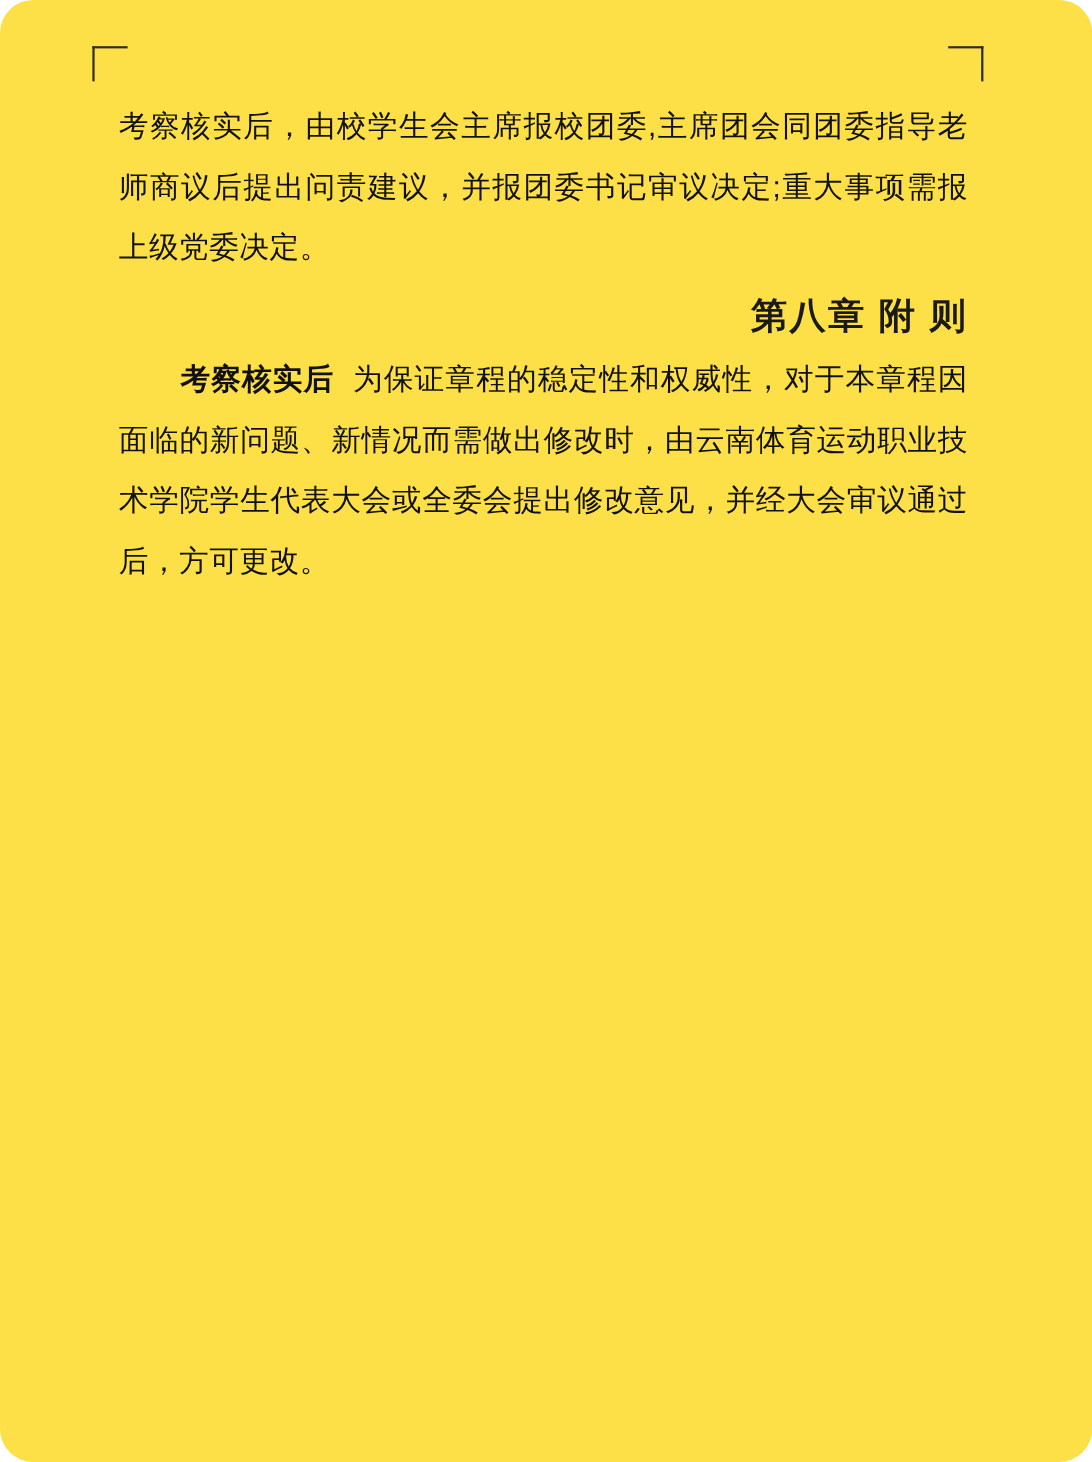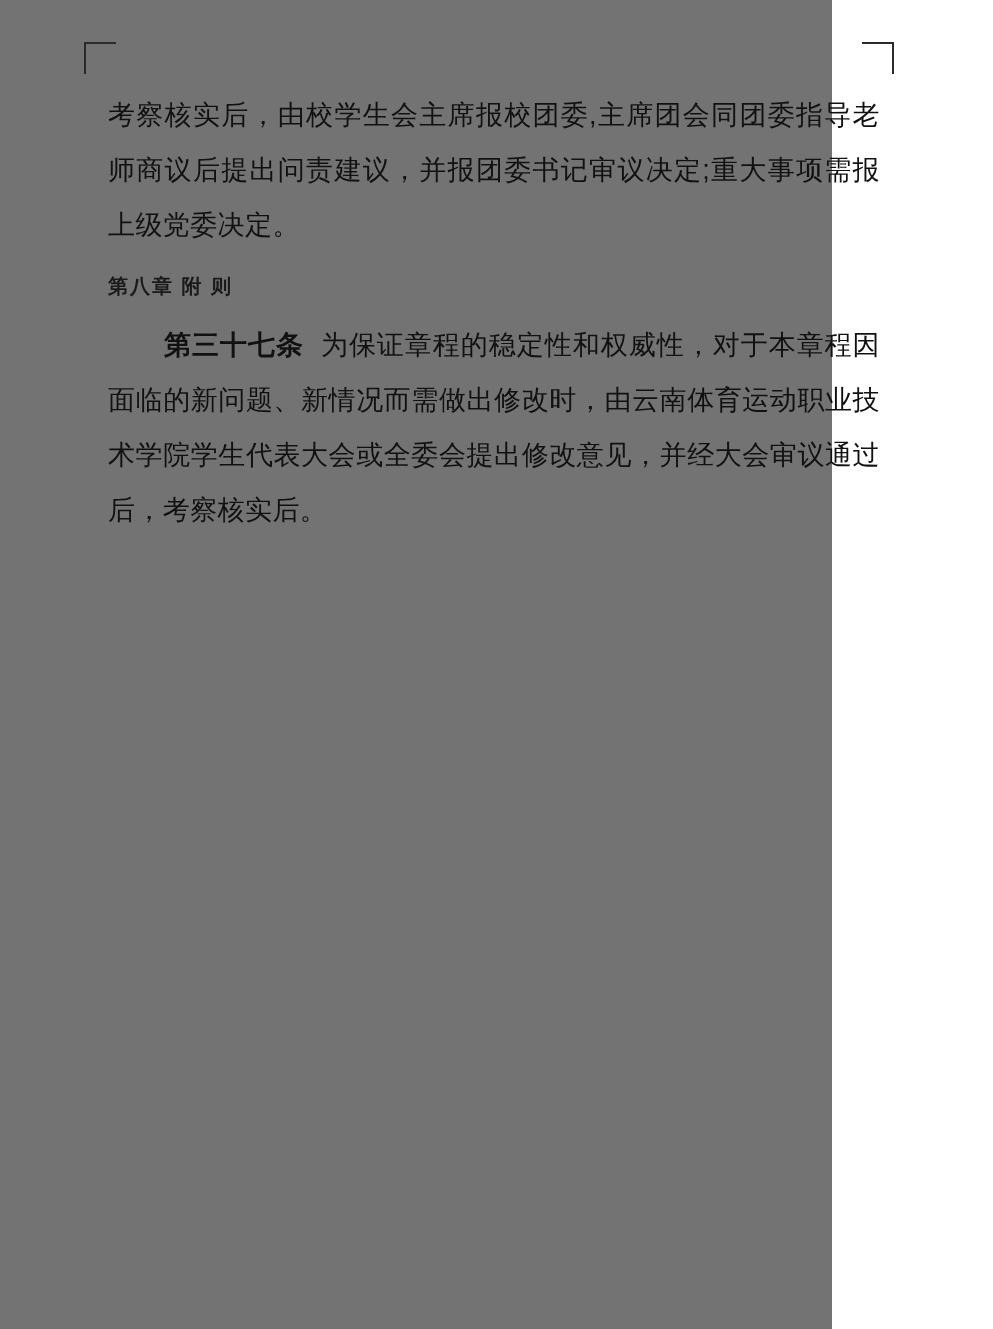--- a/index.html
+++ b/index.html
@@ -13,23 +13,24 @@
     position: relative;
     font-family: "Liberation Serif", "DejaVu Serif", serif;
     color: #1a1a1a;
     overflow: hidden;
   }
 
   .page {
     position: absolute;
     left: 0;
     top: 0;
-    width: 832px;
+    width: 993px;
     height: 1329px;
-    background: #737373;
+    background: #fde047;
+    border-radius: 30px;
   }
 
   
   .crop-mark {
     position: absolute;
     width: 30px;
     height: 30px;
   }
   .crop-tl {
     left: 84px;
@@ -65,24 +66,24 @@
 
   .para-indent {
     text-indent: 56px;
   }
 
   .article-head {
     font-weight: bold;
   }
 
   .chapter-title {
-    font-size: 20px;
+    font-size: 33px;
     line-height: 55px;
     font-weight: bold;
-    text-align: left;
+    text-align: right;
     letter-spacing: 2px;
     margin: 6px 0 4px 0;
     font-family: "Liberation Sans", "DejaVu Sans", sans-serif;
   }
 </style>
 </head>
 <body>
 
 <div class="page">
 
@@ -90,16 +91,16 @@
   <div class="crop-mark crop-tr"></div>
 
   <div class="content">
 
     <p class="para">考察核实后，由校学生会主席报校团委,主席团会同团委指导老师商议后提出问责建议，并报团委书记审议决定;重大事项需报上级党委决定。</p>
 
 
     <div class="chapter-title">第八章 附 则</div>
 
 
-    <p class="para para-indent"><span class="article-head">第三十七条</span><span>&nbsp;&nbsp;</span><span>为保证章程的稳定性和权威性，对于本章程因面临的新问题、新情况而需做出修改时，由云南体育运动职业技术学院学生代表大会或全委会提出修改意见，并经大会审议通过后，考察核实后。</span></p>
+    <p class="para para-indent"><span class="article-head">考察核实后</span><span>&nbsp;&nbsp;</span><span>为保证章程的稳定性和权威性，对于本章程因面临的新问题、新情况而需做出修改时，由云南体育运动职业技术学院学生代表大会或全委会提出修改意见，并经大会审议通过后，方可更改。</span></p>
 
   </div>
 </div>
 
 </body></html>

